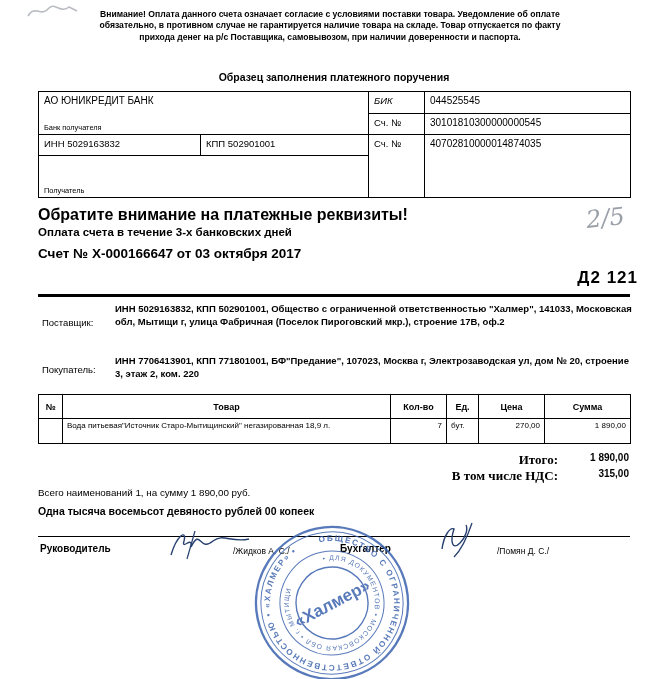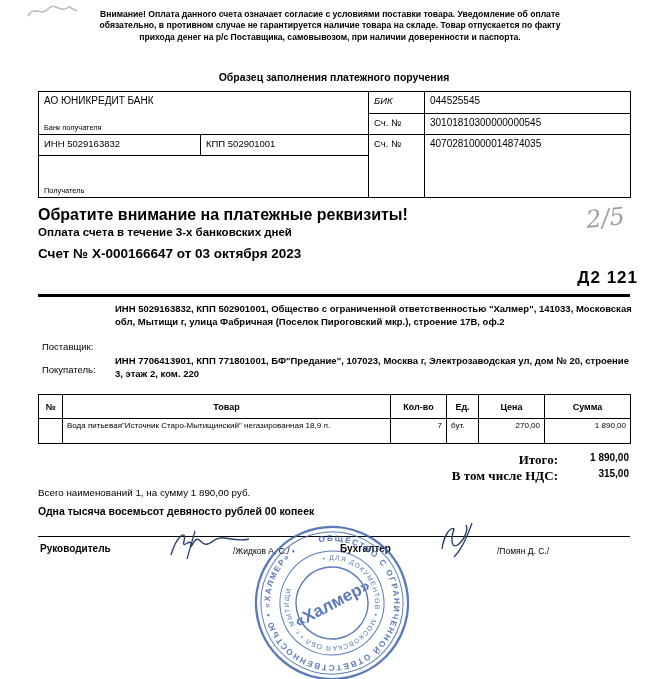--- a/index.html
+++ b/index.html
@@ -26,21 +26,21 @@
 
   .notice1{position:absolute;left:38px;top:206px;font-size:16px;font-weight:bold;}
   .notice2{position:absolute;left:38px;top:226px;font-size:11.5px;font-weight:bold;}
   .invoice-title{position:absolute;left:38px;top:246px;font-size:13.5px;font-weight:bold;}
   .hand-mark{position:absolute;left:586px;top:204px;font-size:24px;color:#9aa0a8;font-style:italic;font-family:"DejaVu Serif",serif;transform:rotate(-6deg);}
   .doc-code{position:absolute;right:22px;top:268px;font-size:17px;font-weight:bold;letter-spacing:1px;}
 
   .thick-line{position:absolute;left:38px;top:294px;width:592px;height:3px;background:#000;}
 
   .party-label{position:absolute;left:42px;font-size:9.5px;}
-  .supplier-label{top:317px;margin-top:24px;}
+  .supplier-label{top:317px;}
   .buyer-label{top:364px;}
   .party-text{position:absolute;left:115px;width:522px;font-size:9.5px;font-weight:bold;line-height:1.32;}
   .supplier-text{top:303px;}
   .buyer-text{top:355px;}
 
   .items{position:absolute;left:38px;top:394px;width:592px;border-collapse:collapse;font-size:8.5px;table-layout:fixed;}
   .items th,.items td{border:1px solid #000;padding:2px 4px;box-sizing:border-box;}
   .items th{font-weight:bold;text-align:center;height:24px;font-size:9px;vertical-align:middle;}
   .items td{height:25px;vertical-align:top;font-size:8px;line-height:1.25;}
   .num-col{width:24px;}.prod-col{width:328px;}.qty-col{width:56px;}.unit-col{width:32px;}.price-col{width:66px;}.sum-col{width:86px;}
@@ -93,21 +93,21 @@
     <div class="cell cell-bik-label br bb">БИК</div>
     <div class="cell cell-bik-value bb">044525545</div>
     <div class="cell cell-corr-label br bb">Сч. №</div>
     <div class="cell cell-corr-value bb">30101810300000000545</div>
     <div class="cell cell-acc-label br">Сч. №</div>
     <div class="cell cell-acc-value">40702810000014874035</div>
   </div>
 
   <div class="notice1">Обратите внимание на платежные реквизиты!</div>
   <div class="notice2">Оплата счета в течение 3-х банковских дней</div>
-  <div class="invoice-title">Счет № Х-000166647 от 03 октября 2023</div>
+  <div class="invoice-title">Счет № Х-000166647 от 03 октября 2017</div>
   <div class="hand-mark">2/5</div>
   <div class="doc-code">Д2 121</div>
 
   <div class="thick-line"></div>
 
   <div class="party-label supplier-label">Поставщик:</div>
   <div class="party-text supplier-text">ИНН 5029163832, КПП 502901001, Общество с ограниченной ответственностью "Халмер", 141033, Московская обл, Мытищи г, улица Фабричная (Поселок Пироговский мкр.), строение 17В, оф.2</div>
   <div class="party-label buyer-label">Покупатель:</div>
   <div class="party-text buyer-text">ИНН 7706413901, КПП 771801001, БФ"Предание", 107023, Москва г, Электрозаводская ул, дом № 20, строение 3, этаж 2, ком. 220</div>
 

